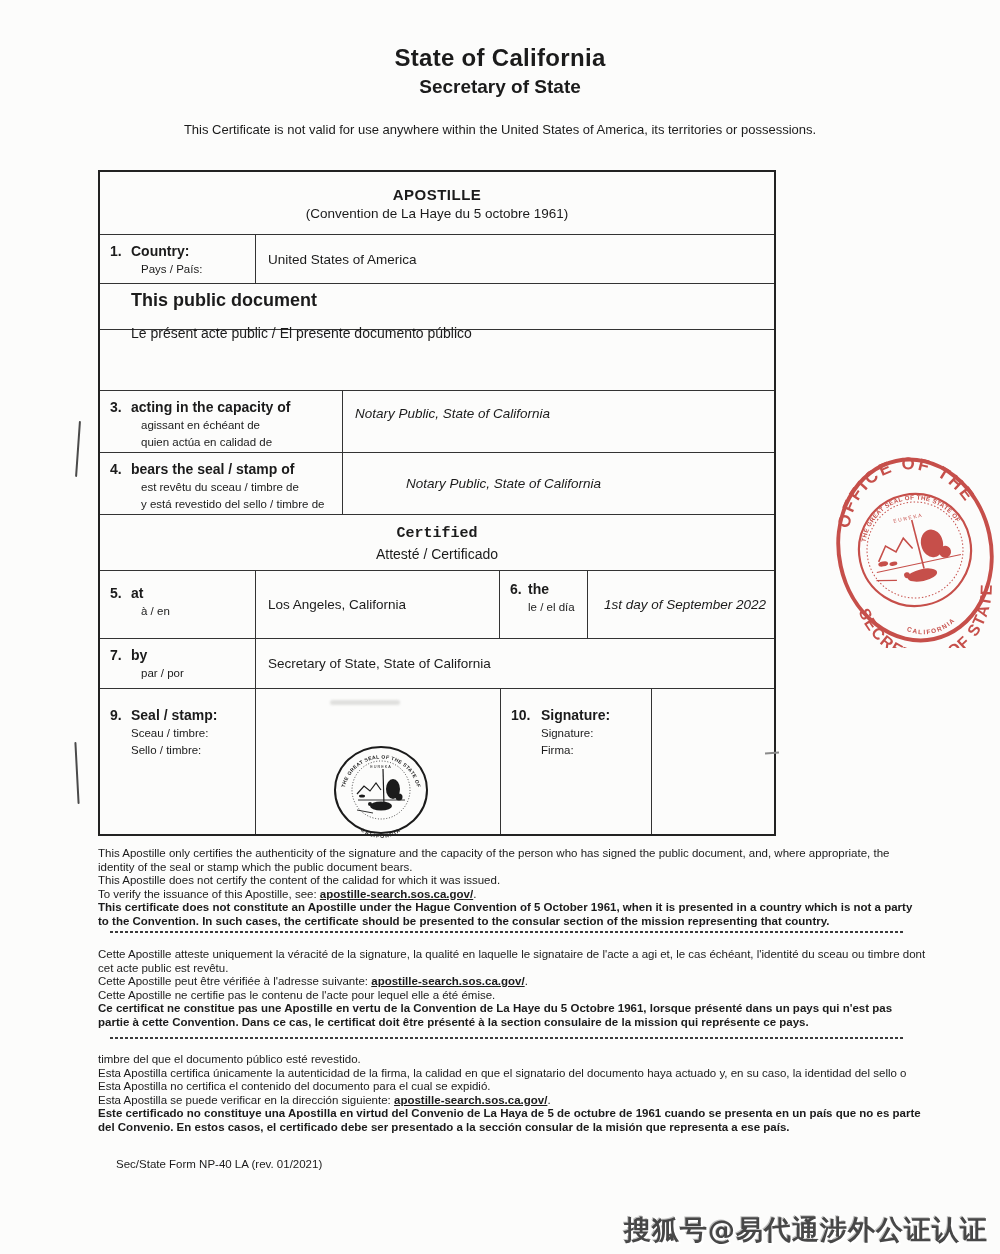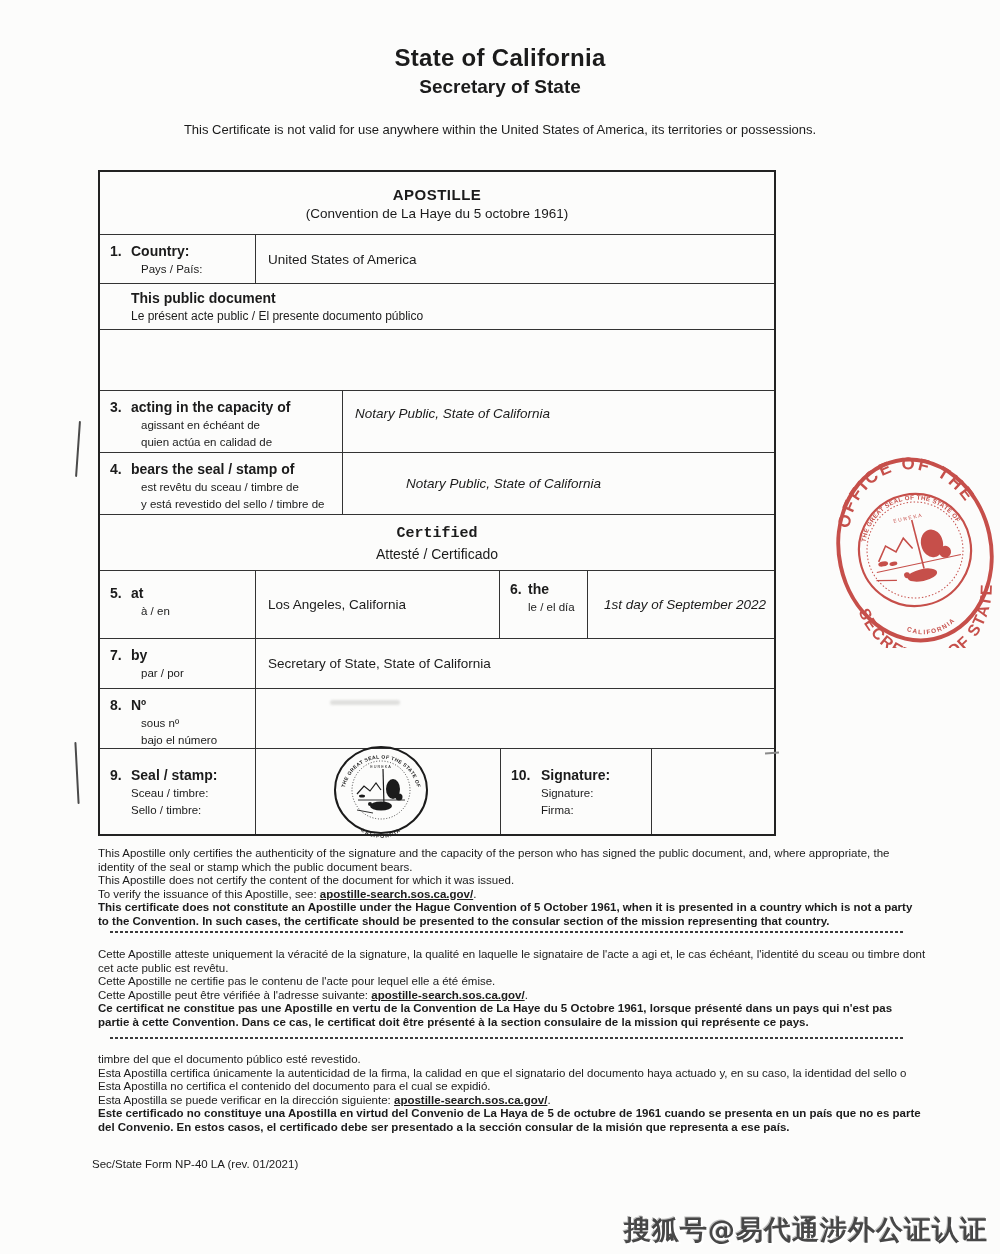--- a/index.html
+++ b/index.html
@@ -35,21 +35,21 @@
   .hdr-sub{font-size:13.5px;margin-top:3px;}
   .cert-title{font-size:15px;font-weight:bold;margin-top:10px;font-family:Liberation Mono, monospace;}
   .cert-sub{font-size:14px;margin-top:4px;}
   
   .fpara{left:98px;width:812px;font-size:11.5px;line-height:13.6px;}
   .fline{white-space:nowrap;}
   .fbold{font-weight:bold;}
   .linky{text-decoration:underline;font-weight:bold;}
   .sep{left:110px;width:795px;height:2px;
     background:repeating-linear-gradient(90deg,#3a3a3a 0 3px,transparent 3px 5px);}
-  .formnum{left:92px;top:1158px;font-size:11.5px;}
+  .formnum{left:116px;top:1158px;font-size:11.5px;}
   
   .watermark{
     right:12px;top:1212px;font-size:27px;font-weight:bold;color:#474747;
     text-shadow:2px 2px 0 #ffffff,-1px -1px 0 rgba(0,0,0,.25);
     letter-spacing:1px;font-family:"DejaVu Sans",sans-serif;
   }
   
   .scanmark{width:2px;background:#4a4a4a;border-radius:2px;}
   .pen-dash{width:14px;height:2px;background:#8a8a8a;transform:rotate(-4deg);}
   .smudge{width:70px;height:5px;background:#e0e0de;border-radius:3px;filter:blur(1px);}
@@ -76,22 +76,22 @@
     <div class="trow" style="height:49px">
       <div class="tcell lblcell" style="width:155px">
         <span class="num">1.</span><span class="lbl">Country:</span>
         <div class="sub">Pays / País:</div>
       </div>
       <div class="tcell val vcenter" style="flex:1">United States of America</div>
     </div>
 
     <div class="trow" style="height:46px">
       <div class="tcell" style="width:100%;padding:6px 0 0 31px">
-        <div class="lbl" style="font-size:14px">This public document</div>
-        <div style="font-size:12px;margin-top:3px">Le présent acte public / El presente documento público</div>
+        <div class="lbl" style="font-size:18px">This public document</div>
+        <div style="font-size:14px;margin-top:14px">Le présent acte public / El presente documento público</div>
       </div>
     </div>
 
     <div class="trow" style="height:61px">
       <div class="tcell val vcenter" style="flex:1"></div>
     </div>
 
     <div class="trow" style="height:62px">
       <div class="tcell lblcell" style="width:242px">
         <span class="num">3.</span><span class="lbl">acting in the capacity of</span>
@@ -131,28 +131,20 @@
     </div>
 
     <div class="trow" style="height:50px">
       <div class="tcell lblcell" style="width:155px">
         <span class="num">7.</span><span class="lbl">by</span>
         <div class="sub">par / por</div>
       </div>
       <div class="tcell val vcenter" style="flex:1">Secretary of State, State of California</div>
     </div>
 
-    <div class="trow" style="height:60px">
-      <div class="tcell lblcell" style="width:155px">
-        <span class="num">8.</span><span class="lbl">Nº</span>
-        <div class="sub">sous nº</div>
-        <div class="sub">bajo el número</div>
-      </div>
-      <div class="tcell val vcenter" style="flex:1"></div>
-    </div>
 
     <div class="trow" style="height:88px;flex:1">
       <div class="tcell lblcell" style="width:155px;padding-top:18px">
         <span class="num">9.</span><span class="lbl">Seal / stamp:</span>
         <div class="sub" style="padding-left:21px">Sceau / timbre:</div>
         <div class="sub" style="padding-left:21px">Sello / timbre:</div>
       </div>
       <div class="tcell" style="width:245px"></div>
       <div class="tcell lblcell" style="width:151px;padding-top:18px">
         <span class="num" style="width:30px">10.</span><span class="lbl">Signature:</span>
@@ -213,32 +205,32 @@
         <circle cx="69" cy="121" r="3"></circle>
         <ellipse cx="48" cy="105" rx="5" ry="2.5"></ellipse>
         <ellipse cx="58" cy="107" rx="4" ry="2"></ellipse>
       </g>
     </g>
   </svg>
 
   <div class="abs fpara" style="top:847px">
     <div class="fline">This Apostille only certifies the authenticity of the signature and the capacity of the person who has signed the public document, and, where appropriate, the</div>
     <div class="fline">identity of the seal or stamp which the public document bears.</div>
-    <div class="fline">This Apostille does not certify the content of the document for which it was issued.</div>
+    <div class="fline">This Apostille does not certify the content of the calidad for which it was issued.</div>
     <div class="fline"><span>To verify the issuance of this Apostille, see: </span><span class="linky">apostille-search.sos.ca.gov/</span><span>.</span></div>
     <div class="fline fbold">This certificate does not constitute an Apostille under the Hague Convention of 5 October 1961, when it is presented in a country which is not a party</div>
     <div class="fline fbold">to the Convention.  In such cases, the certificate should be presented to the consular section of the mission representing that country.</div>
   </div>
   <div class="abs sep" style="top:931px"></div>
 
   <div class="abs fpara" style="top:948px">
     <div class="fline">Cette Apostille atteste uniquement la véracité de la signature, la qualité en laquelle le signataire de l'acte a agi et, le cas échéant, l'identité du sceau ou timbre dont</div>
     <div class="fline">cet acte public est revêtu.</div>
+    <div class="fline"><span>Cette Apostille peut être vérifiée à l'adresse suivante: </span><span class="linky">apostille-search.sos.ca.gov/</span><span>.</span></div>
     <div class="fline">Cette Apostille ne certifie pas le contenu de l'acte pour lequel elle a été émise.</div>
-    <div class="fline"><span>Cette Apostille peut être vérifiée à l'adresse suivante: </span><span class="linky">apostille-search.sos.ca.gov/</span><span>.</span></div>
     <div class="fline fbold">Ce certificat ne constitue pas une Apostille en vertu de la Convention de La Haye du 5 Octobre 1961, lorsque présenté dans un pays qui n'est pas</div>
     <div class="fline fbold">partie à cette Convention. Dans ce cas, le certificat doit être présenté à la section consulaire de la mission qui représente ce pays.</div>
   </div>
   <div class="abs sep" style="top:1037px"></div>
 
   <div class="abs fpara" style="top:1053px">
     <div class="fline">timbre del que el documento público esté revestido.</div>
     <div class="fline">Esta Apostilla certifica únicamente la autenticidad de la firma, la calidad en que el signatario del documento haya actuado y, en su caso, la identidad del sello o</div>
     <div class="fline">Esta Apostilla no certifica el contenido del documento para el cual se expidió.</div>
     <div class="fline"><span>Esta Apostilla se puede verificar en la dirección siguiente: </span><span class="linky">apostille-search.sos.ca.gov/</span><span>.</span></div>

